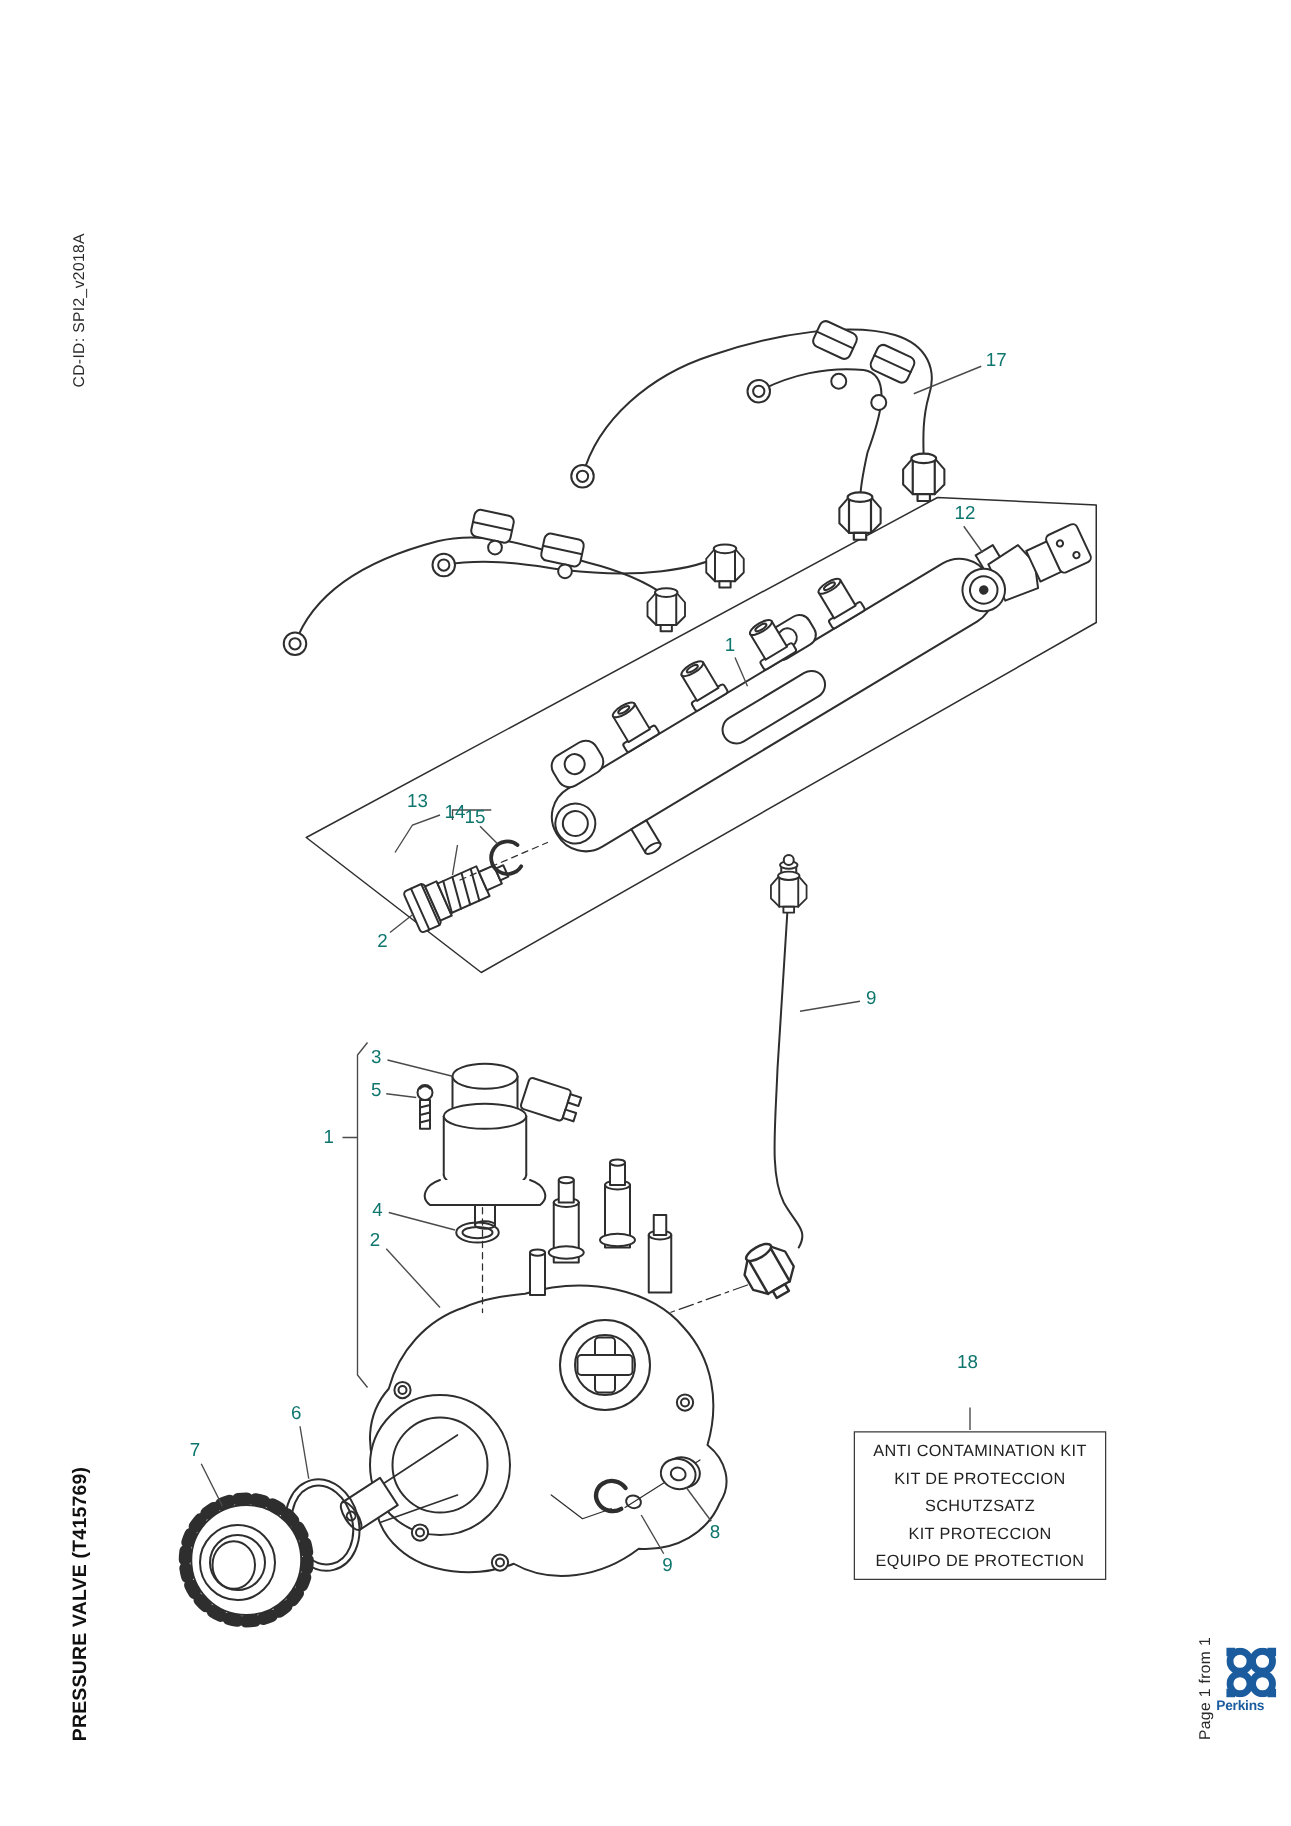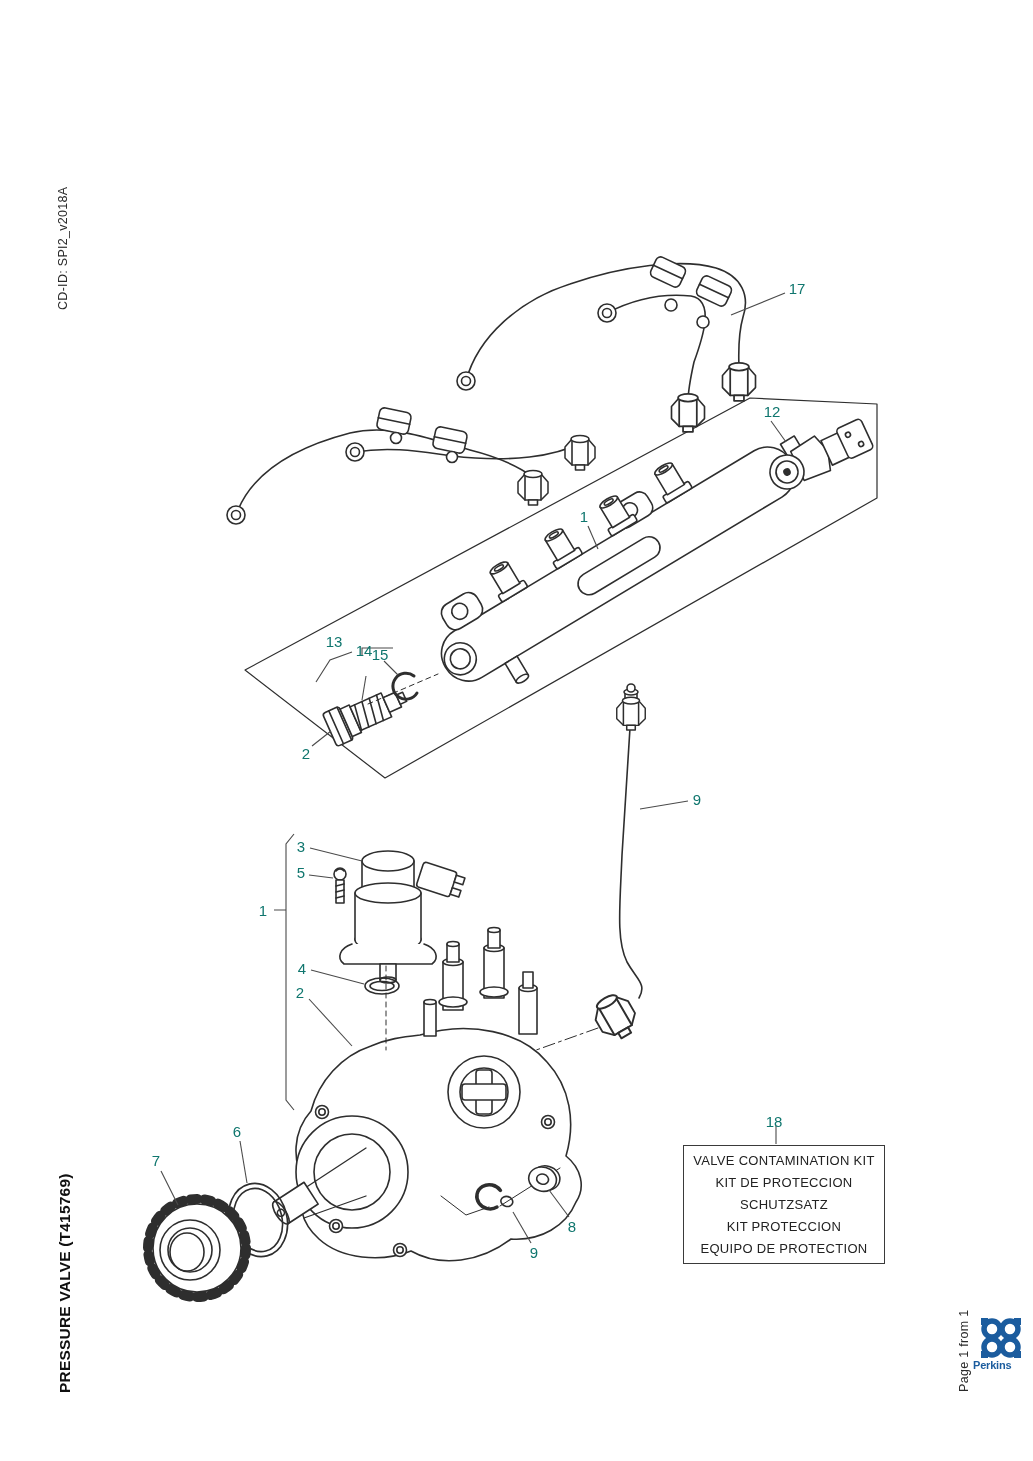--- a/index.html
+++ b/index.html
@@ -273,24 +273,24 @@
   <span class="callout" style="left:572px;top:1226px">8</span>
   <span class="callout" style="left:534px;top:1252px">9</span>
   <span class="callout" style="left:306px;top:753px">2</span>
   <span class="callout" style="left:584px;top:516px">1</span>
   <span class="callout" style="left:772px;top:411px">12</span>
   <span class="callout" style="left:334px;top:641px">13</span>
   <span class="callout" style="left:364px;top:650px">14</span>
   <span class="callout" style="left:380px;top:654px">15</span>
   <span class="callout" style="left:697px;top:799px">9</span>
   <span class="callout" style="left:797px;top:288px">17</span>
-  <span class="callout" style="left:774px;top:1121px">18</span>
+  <span class="callout" style="left:774px;top:1090px">18</span>
 
   <div id="kitbox">
-    <span>VALVE CONTAMINATION KIT</span>
+    <span>ANTI CONTAMINATION KIT</span>
     <span>KIT DE PROTECCION</span>
     <span>SCHUTZSATZ</span>
     <span>KIT PROTECCION</span>
     <span>EQUIPO DE PROTECTION</span>
   </div>
 
   <div class="vtext" style="left:56px;top:310px">CD-ID: SPI2_v2018A</div>
   <div class="vtext title" style="left:56px;top:1393px">PRESSURE VALVE (T415769)</div>
   <div class="vtext" style="left:957px;top:1392px">Page 1 from 1</div>
 

